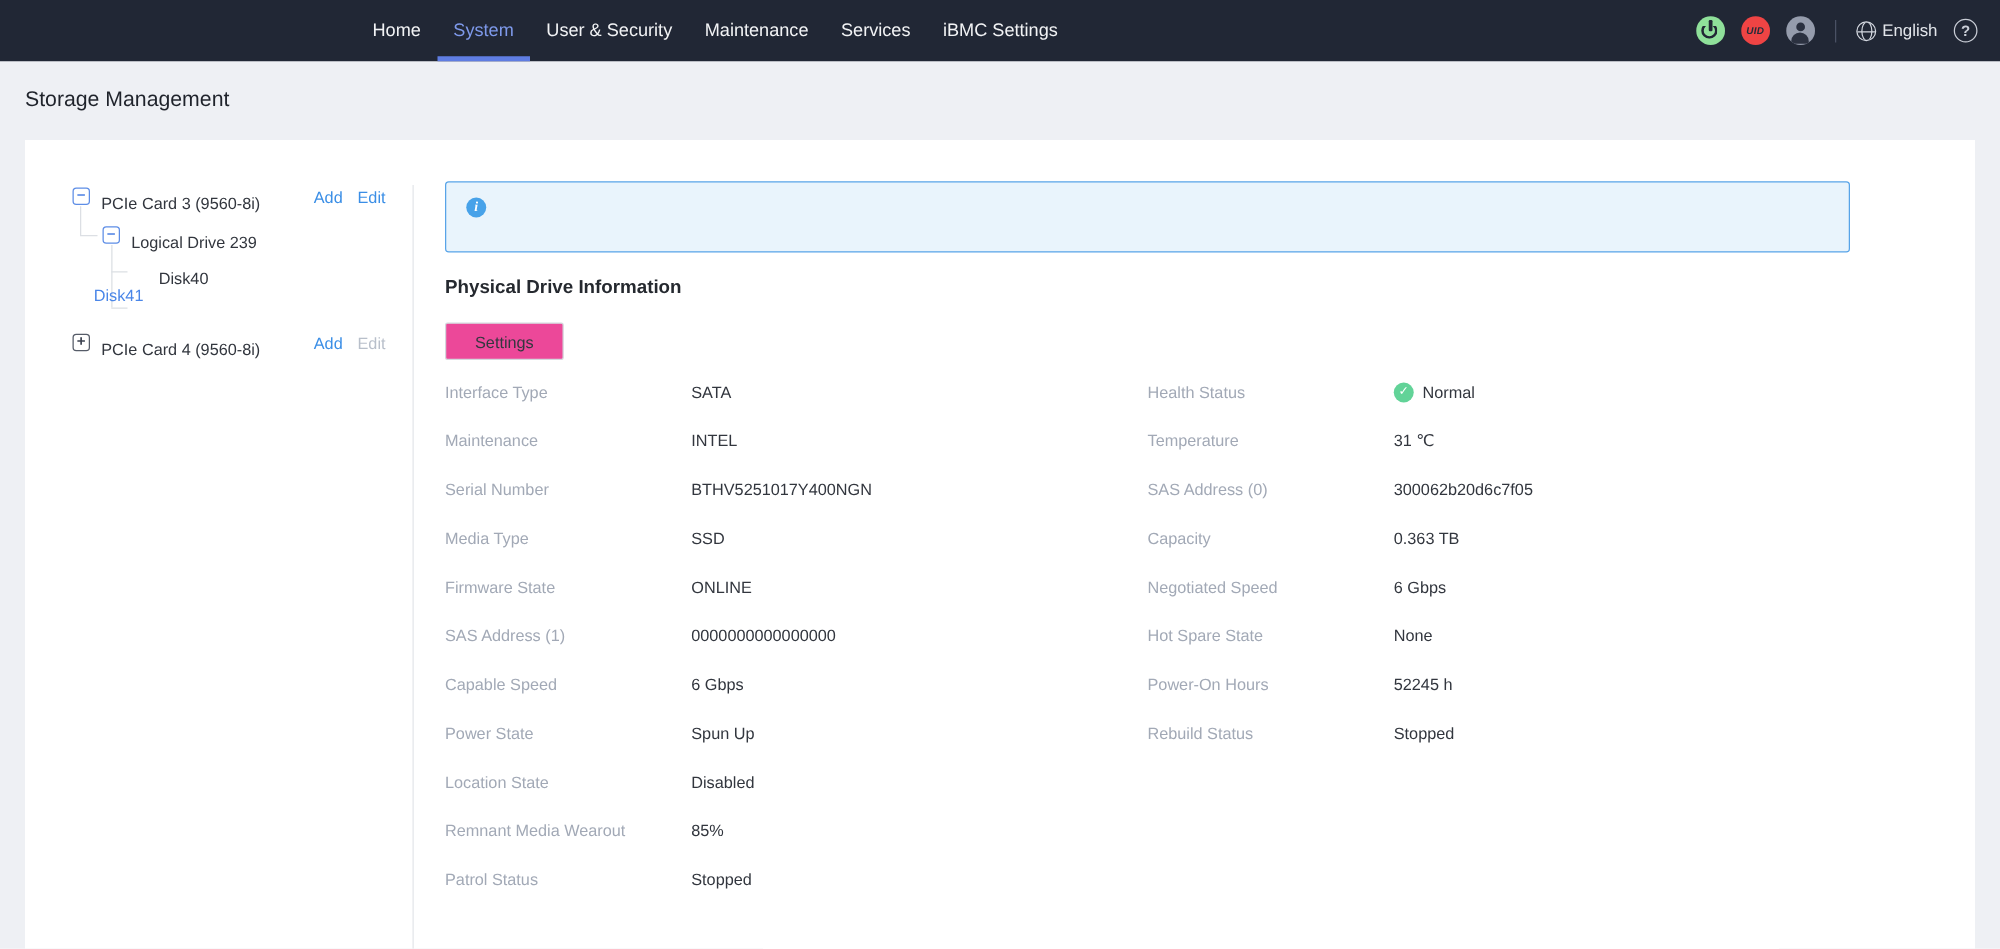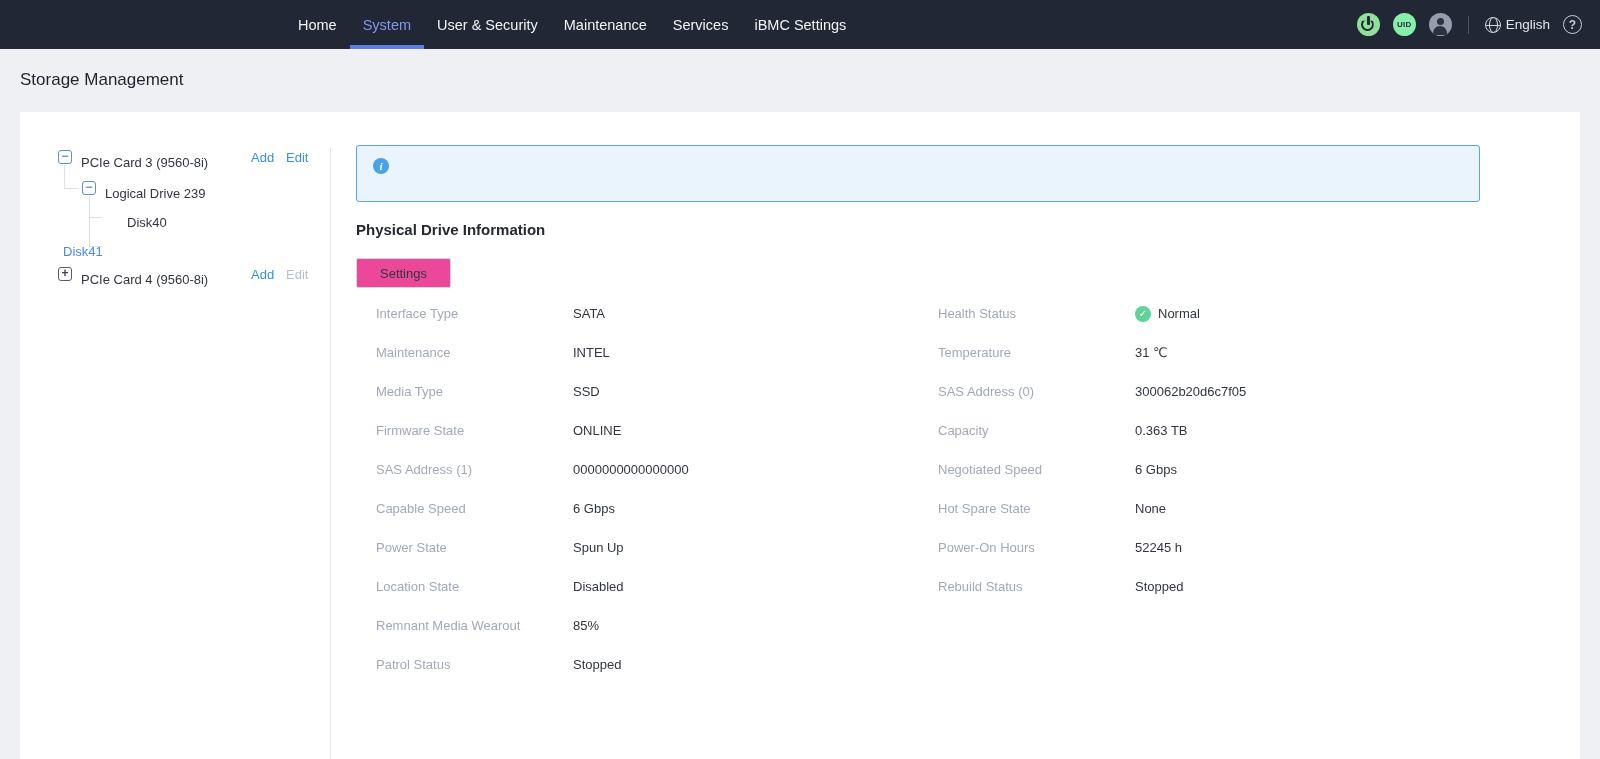--- a/index.html
+++ b/index.html
@@ -25,22 +25,22 @@
   .top-icons { position:absolute; right:18px; top:0; height:49px; display:flex; align-items:center; gap:13px; }
   .pwr {
     width:23px; height:23px; border-radius:50%; background:#8fe09a; position:relative; display:inline-block;
   }
   .pwr .ring {
     position:absolute; left:4px; top:5px; width:13px; height:13px; border:2.2px solid #212735; border-radius:50%;
     clip-path:polygon(0 22%,100% 22%,100% 100%,0 100%);
   }
   .pwr .bar { position:absolute; left:10.5px; top:3px; width:2.4px; height:9px; background:#212735; border-radius:1px; }
   .circle-badge {
-    width:23px; height:23px; border-radius:50%; background:#86efac; color:#262c3a;
-    display:flex; align-items:center; justify-content:center; font-size:8px; font-weight:bold; letter-spacing:.2px;
+    width:23px; height:23px; border-radius:50%; background:#ef4444; color:#262c3a;
+    display:flex; align-items:center; justify-content:center; font-size:8px; font-weight:bold; letter-spacing:.2px;font-style:italic;
   }
   .avatar { width:23px; height:23px; border-radius:50%; background:#959cac; position:relative; overflow:hidden; }
   .avatar .head { position:absolute; left:8px; top:5px; width:7px; height:7px; border-radius:50%; background:#2b3140; }
   .avatar .body { position:absolute; left:4.5px; top:13px; width:14px; height:9px; border-radius:7px 7px 0 0; background:#2b3140; }
   .vsep { width:1px; height:18px; background:#4a5164; margin:0 3px; }
   .lang { display:flex; align-items:center; gap:5px; color:#e2e5ea; font-size:13.5px; cursor:pointer; }
   .globe { width:16px; height:16px; border:1.4px solid #d4d8e0; border-radius:50%; position:relative; overflow:hidden; }
   .globe::before { content:""; position:absolute; left:50%; top:-1px; bottom:-1px; width:7px; margin-left:-3.5px; border:1.2px solid #d4d8e0; border-radius:50%; }
   .globe::after  { content:""; position:absolute; left:-1px; right:-1px; top:50%; height:0; border-top:1.2px solid #d4d8e0; }
   .help {
@@ -80,21 +80,21 @@
   .section-title { position:absolute; left:336px; top:109px; font-size:15px; font-weight:bold; color:#25292f; }
   .settings-btn {
     position:absolute; left:336px; top:146px; height:30px; padding:0 23px;
     background:#ec4899; border:1px solid #d4d7dd; border-radius:2px;
     font-size:13px; color:#33373f; cursor:pointer; font-family:inherit;
   }
   .col { position:absolute; top:182px; width:560px; }
   .col.left { left:336px; }
   .col.right { left:898px; }
   .frow { height:39px; display:flex; align-items:center; }
-  .flabel { width:197px; flex:0 0 auto; font-size:13px; color:#a2a9b6;margin-left:20px; }
+  .flabel { width:197px; flex:0 0 auto; font-size:13px; color:#a2a9b6; }
   .fvalue { font-size:13px; color:#32363e; display:flex; align-items:center; }
   .health-check {
     width:16px; height:16px; border-radius:50%; background:#62d398; color:#fff;
     font-size:10px; display:flex; align-items:center; justify-content:center; margin-right:7px;
   }
 </style>
 </head>
 <body>
 
 <div class="topbar">
@@ -147,21 +147,21 @@
 
     <div class="tree-row" style="top:65px; padding-left:62px;">
       <span class="tbox">−</span>
       <span class="tlabel">Logical Drive 239</span>
     </div>
 
     <div class="tree-row" style="top:94px; padding-left:107px;">
       <span class="tlabel" style="margin-left:0;">Disk40</span>
     </div>
 
-    <div class="tree-row" style="top:123px; padding-left:43px;">
+    <div class="tree-row" style="top:108px; padding-left:55px;">
       <span class="tlabel selected" style="margin-left:0;">Disk41</span>
     </div>
 
     <div class="tree-row" style="top:151px; padding-left:38px;">
       <span class="tbox dark">+</span>
       <span class="tlabel">PCIe Card 4 (9560-8i)</span>
       <span class="tlink" style="left:231px;">Add</span>
       <span class="tlink disabled" style="left:266px;">Edit</span>
     </div>
   </div>
@@ -176,20 +176,24 @@
   <div class="col left">
     <div class="frow">
       <span class="flabel">Interface Type</span>
       <span class="fvalue">SATA</span>
     </div>
     <div class="frow">
       <span class="flabel">Maintenance</span>
       <span class="fvalue">INTEL</span>
     </div>
     <div class="frow">
+      <span class="flabel">Serial Number</span>
+      <span class="fvalue">BTHV5251017Y400NGN</span>
+    </div>
+    <div class="frow">
       <span class="flabel">Media Type</span>
       <span class="fvalue">SSD</span>
     </div>
     <div class="frow">
       <span class="flabel">Firmware State</span>
       <span class="fvalue">ONLINE</span>
     </div>
     <div class="frow">
       <span class="flabel">SAS Address (1)</span>
       <span class="fvalue">0000000000000000</span>

